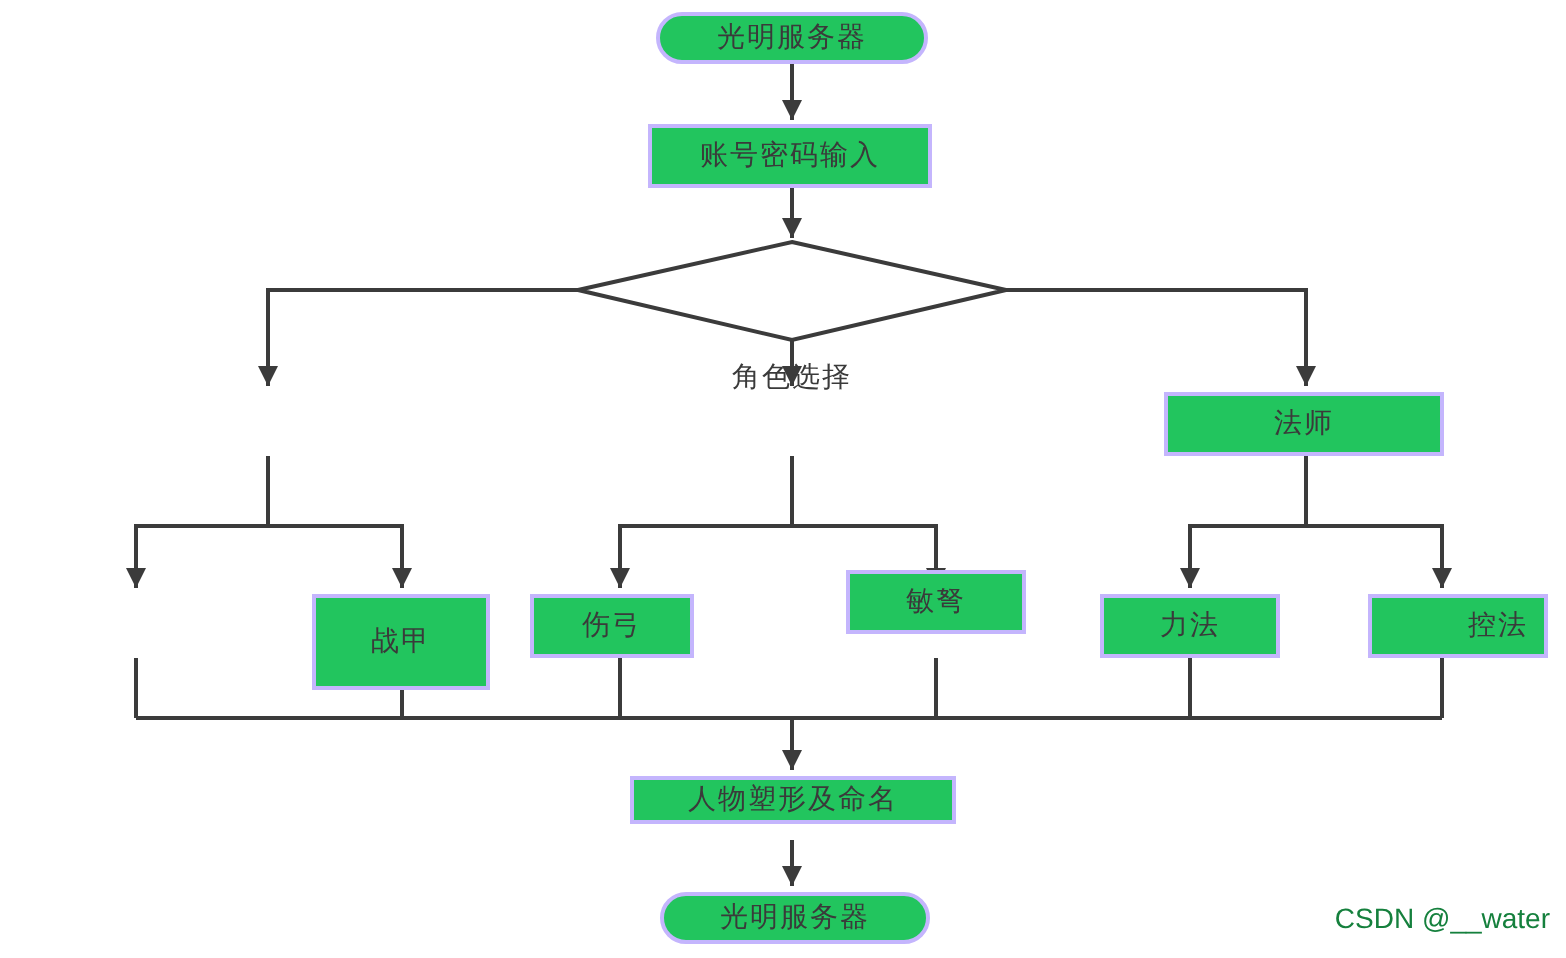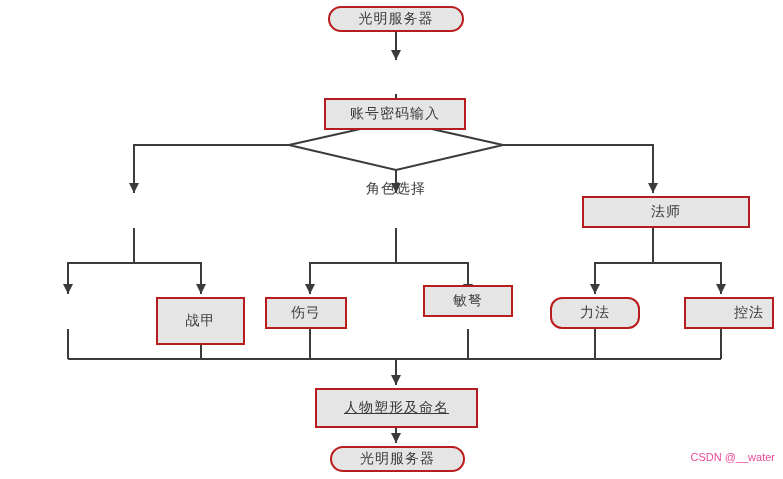--- a/index.html
+++ b/index.html
@@ -19,58 +19,58 @@
     position: absolute;
     left: 0;
     top: 0;
     width: 783px;
     height: 479px;
     z-index: 1;
   }
   .node {
     position: absolute;
     box-sizing: border-box;
-    background: #e5e5e5;
-    border: 2px solid #b91c1c;
+    background: #22c55e;
+    border: 2px solid #c4b5fd;
     color: #3a3a3a;
     font-size: 14px;
     letter-spacing: 1px;
     display: flex;
     align-items: center;
     justify-content: center;
     z-index: 2;
   }
   .terminator { border-radius: 14px; }
   .decision-label {
     position: absolute;
     background: transparent;
     border: none;
     z-index: 3;
   }
   
   .n-server   { left: 328px; top: 6px;   width: 136px; height: 26px; }
-  .n-login    { left: 324px; top: 62px;  width: 142px; height: 32px; margin-top: 36px; }
+  .n-login    { left: 324px; top: 62px;  width: 142px; height: 32px; }
   .n-role     { left: 321px; top: 131px; width: 150px; height: 28px; margin-top: 44px; }
   .n-warrior  { left: 62px;  top: 196px; width: 143px; height: 32px; }
   .n-archer   { left: 324px; top: 196px; width: 143px; height: 32px; }
-  .n-mage     { left: 582px; top: 196px; width: 168px; height: 32px; }
+  .n-mage     { left: 582px; top: 196px; width: 140px; height: 32px; }
   .n-zhanci   { left: 23px;  top: 297px; width: 90px;  height: 32px; }
   .n-zhanjia  { left: 156px; top: 297px; width: 89px;  height: 48px; text-align: right; }
   .n-shanggong{ left: 265px; top: 297px; width: 82px;  height: 32px; }
   .n-minnu    { left: 423px; top: 285px; width: 90px;  height: 32px; }
-  .n-lifa     { left: 550px; top: 297px; width: 90px;  height: 32px; border-radius: 12px; }
+  .n-lifa     { left: 550px; top: 297px; width: 90px;  height: 32px; }
   .n-kongfa   { left: 684px; top: 297px; width: 90px;  height: 32px; padding-left: 40px; }
-  .n-naming   { left: 315px; top: 388px; width: 163px; height: 40px; text-decoration: underline; }
+  .n-naming   { left: 315px; top: 388px; width: 163px; height: 24px; }
   .n-enter    { left: 330px; top: 446px; width: 135px; height: 26px; }
   .watermark {
     position: absolute;
     right: 8px;
     top: 451px;
-    color: #ec4899;
-    font-size: 11px;
+    color: #15803d;
+    font-size: 14px;
     z-index: 2;
   }
 </style>
 </head>
 <body>
 
 <div class="canvas">
 
   <svg class="connectors" viewBox="0 0 783 479" xmlns="http://www.w3.org/2000/svg">
     <defs>

